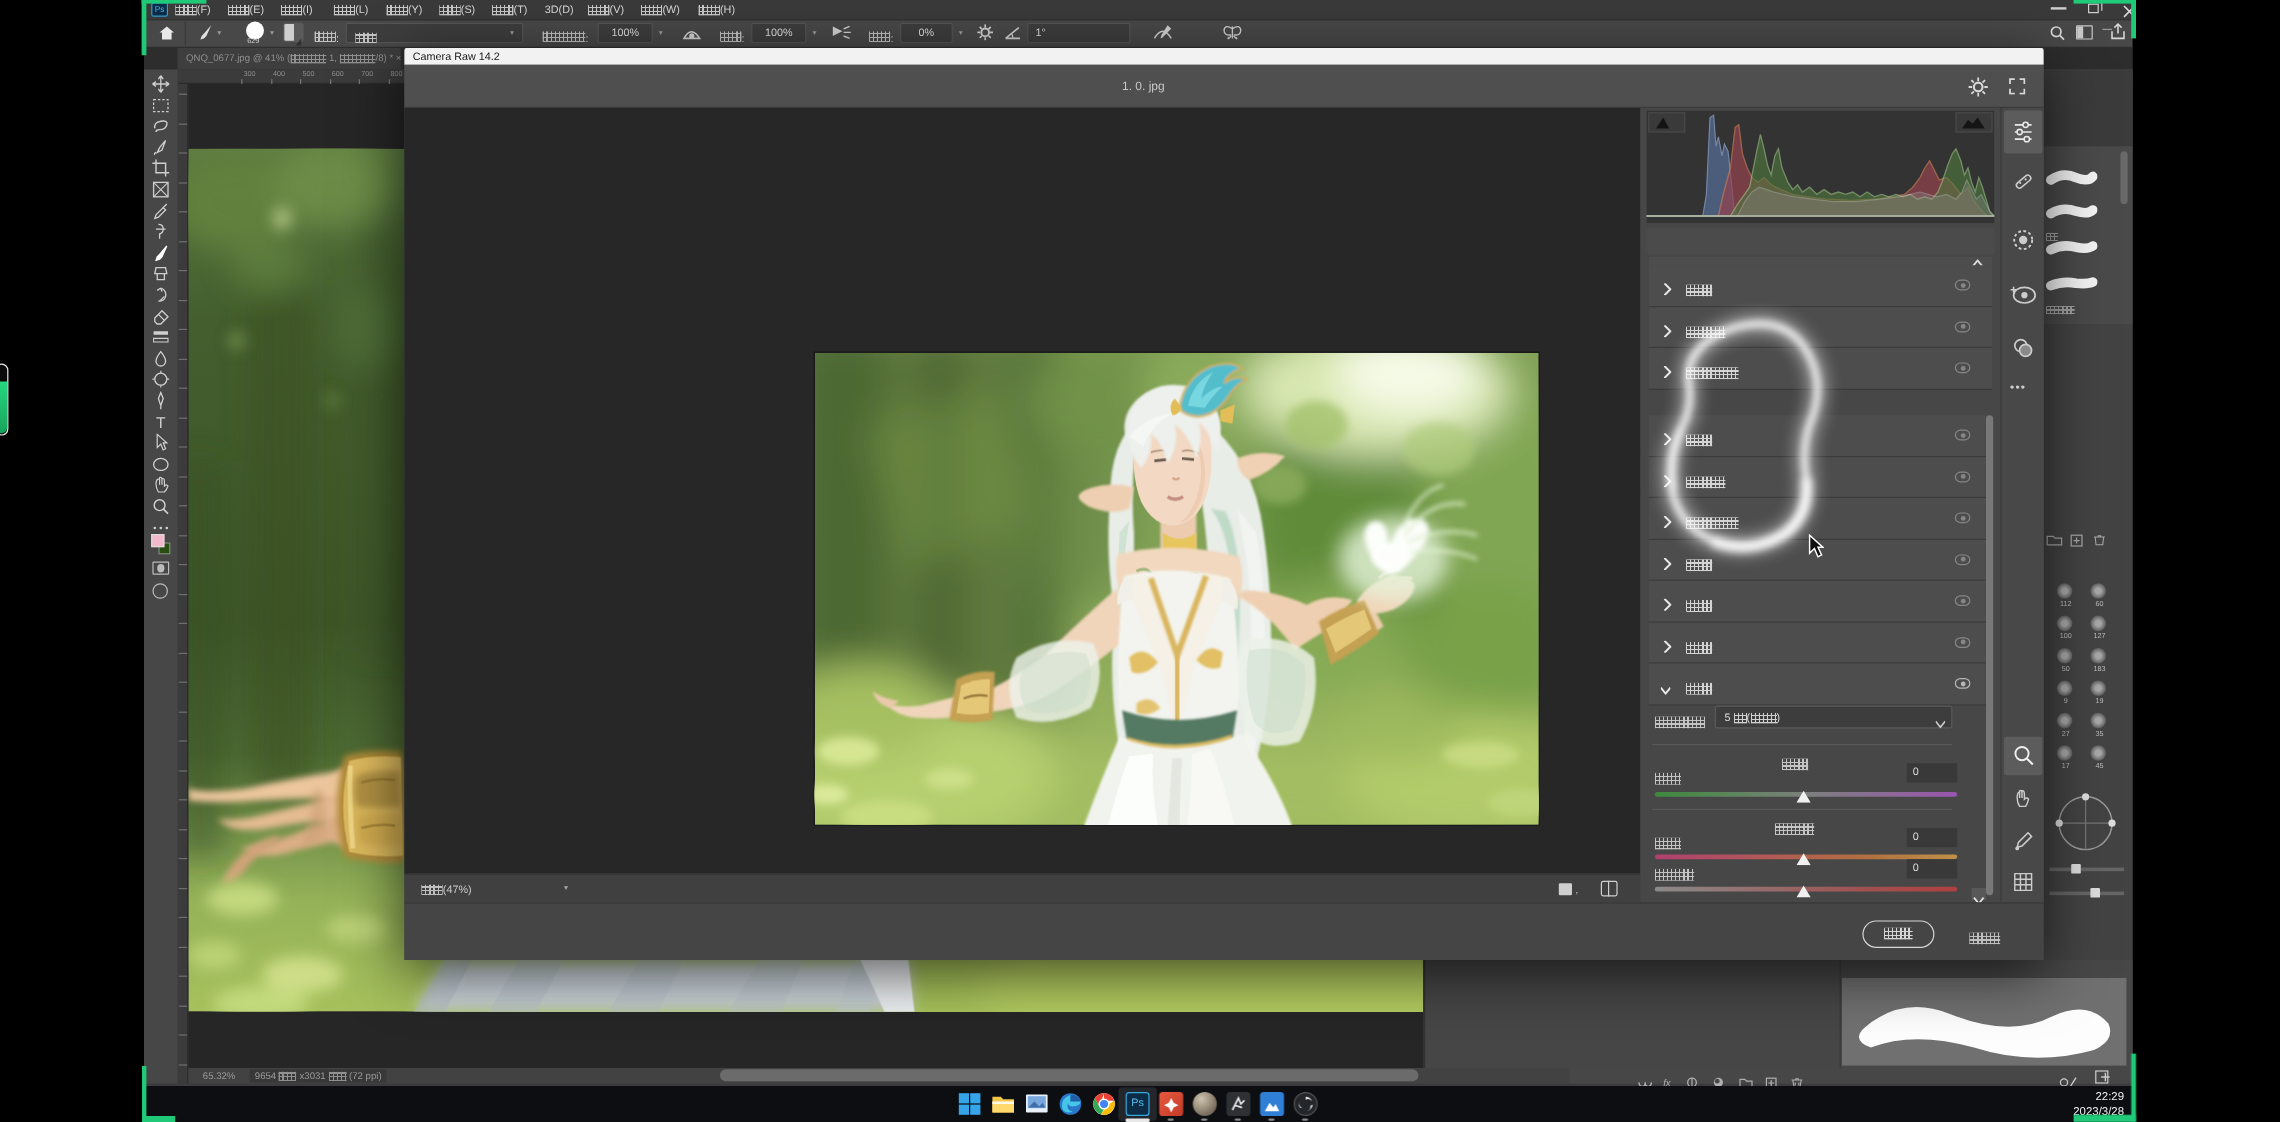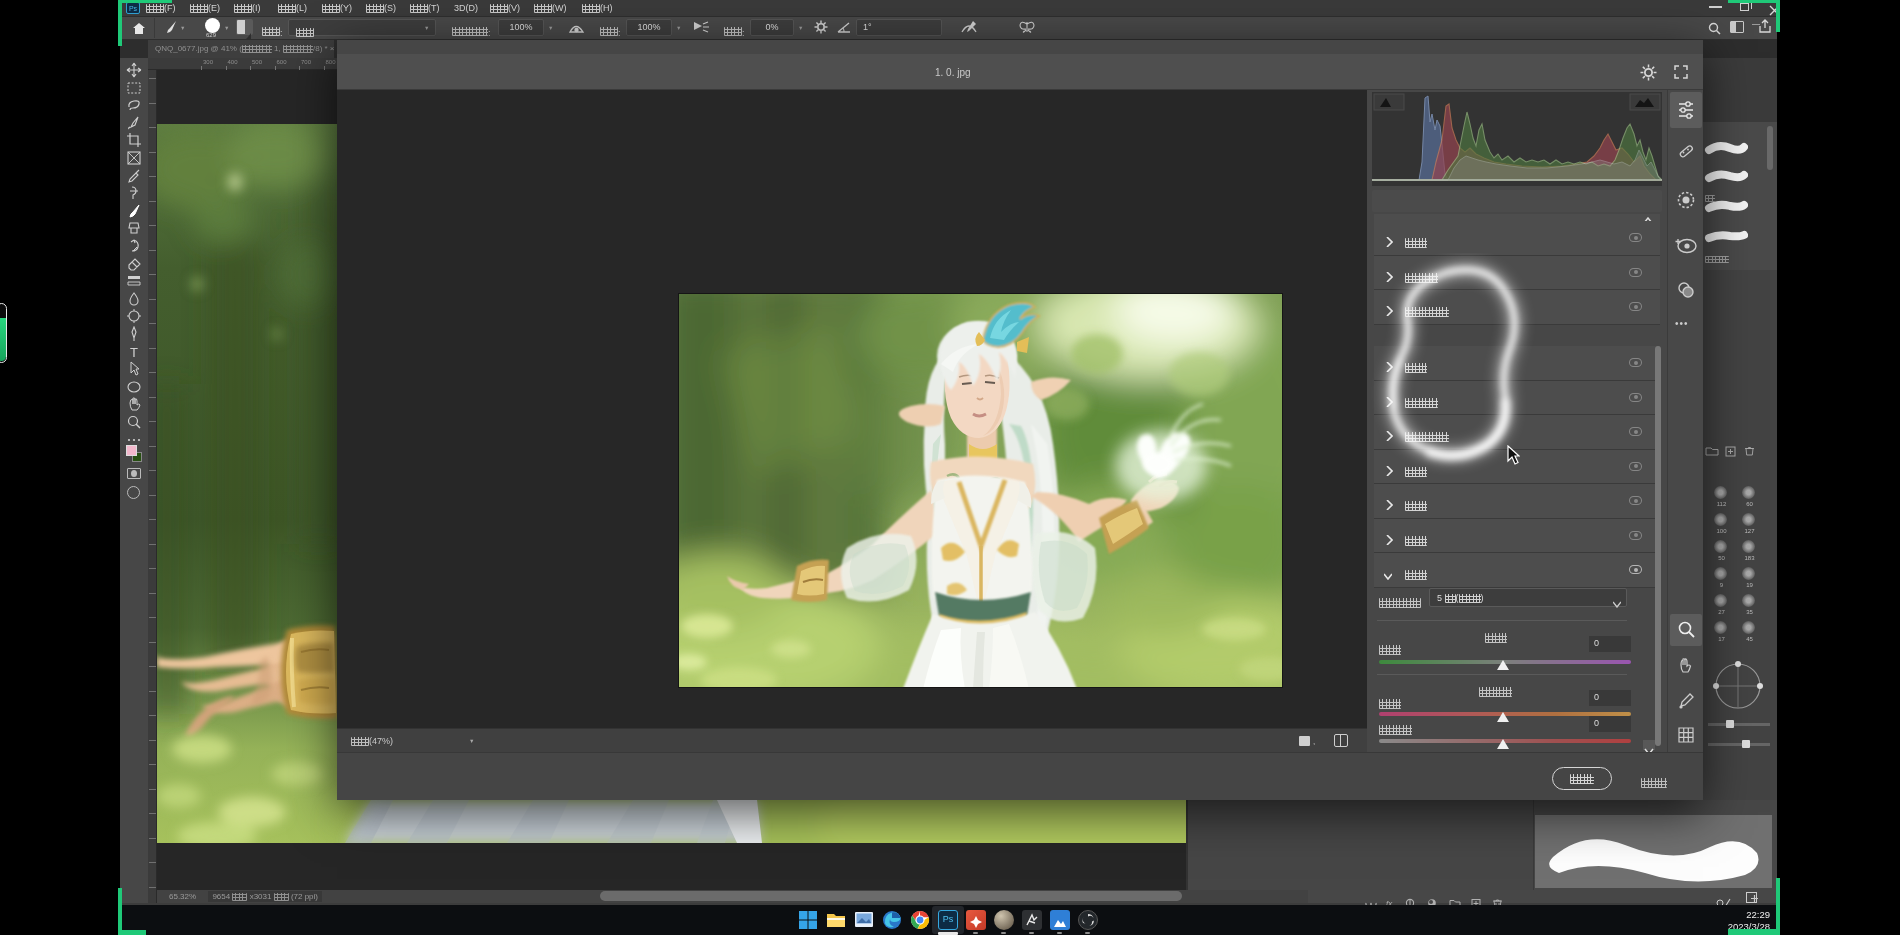--- a/index.html
+++ b/index.html
@@ -461,20 +461,21 @@
         <div class="abs" style="left:562px;top:833px;width:13px;height:13px;"><svg width="13" height="13">
             <path d="M6.5 3 L6.5 10 M3 6.5 L10 6.5" stroke="#ccc" stroke-width="1.2"></path>
           </svg></div>
       </div>
 <div class="abs" style="left:37px;top:890px;width:1151px;height:13px;background:#424242;color:#9a9a9a;font-size:8px;line-height:13px;white-space:nowrap;">
 <span style="margin-left:12px;">65.32%</span>
 <span style="margin-left:10px;background:#383838;padding:1px 4px;margin-top:20px;">9654 <span class="zh" style="width:15px;height:8px;color:#999;"></span> x3031 <span class="zh" style="width:15px;height:8px;color:#999;"></span> (72 ppi)</span></div>
 <div class="abs" style="left:480px;top:891px;width:582px;height:10px;background:#6b6b6b;border-radius:5px;"></div>
 </div>
 <div class="abs" style="left:337px;top:40px;width:1366px;height:760px;background:#464646;box-shadow:0 12px 45px rgba(0,0,0,.65);">
+<div class="abs" style="left:0;top:0;width:1366px;height:14px;background:#f2f2f2;border-radius:2px 2px 0 0;color:#1a1a1a;font-size:9px;line-height:14px;padding-left:7px;">Camera Raw 14.2</div>
 <div class="abs" style="left:0;top:14px;width:1366px;height:36px;background:#4f4f4f;border-bottom:1px solid #3a3a3a;"></div>
 <div class="abs" style="left:598px;top:27px;color:#c9c9c9;font-size:10px;">1. 0. jpg</div>
 <div class="abs" style="left:1303px;top:24px;width:17px;height:17px;"><svg width="17" height="17">
           <circle cx="8.5" cy="8.5" r="3.6" fill="none" stroke="#d8d8d8" stroke-width="1.8"></circle>
           <path d="M8.5 0.5 L8.5 3.4 M8.5 13.6 L8.5 16.5 M0.5 8.5 L3.4 8.5 M13.6 8.5 L16.5 8.5 M2.8 2.8 L4.9 4.9 M12.1 12.1 L14.2 14.2 M14.2 2.8 L12.1 4.9 M4.9 12.1 L2.8 14.2" stroke="#d8d8d8" stroke-width="1.5"></path>
         </svg></div>
 <div class="abs" style="left:1337px;top:25px;width:14px;height:14px;"><svg width="14" height="14">
 <path d="M1 5 L1 1 L5 1 M9 1 L13 1 L13 5 M13 9 L13 13 L9 13 M5 13 L1 13 L1 9" stroke="#d8d8d8" fill="none" stroke-width="1.5"></path>
         </svg></div>
 <div class="abs" style="left:0;top:50px;width:1030px;height:638px;background:#272727;">

